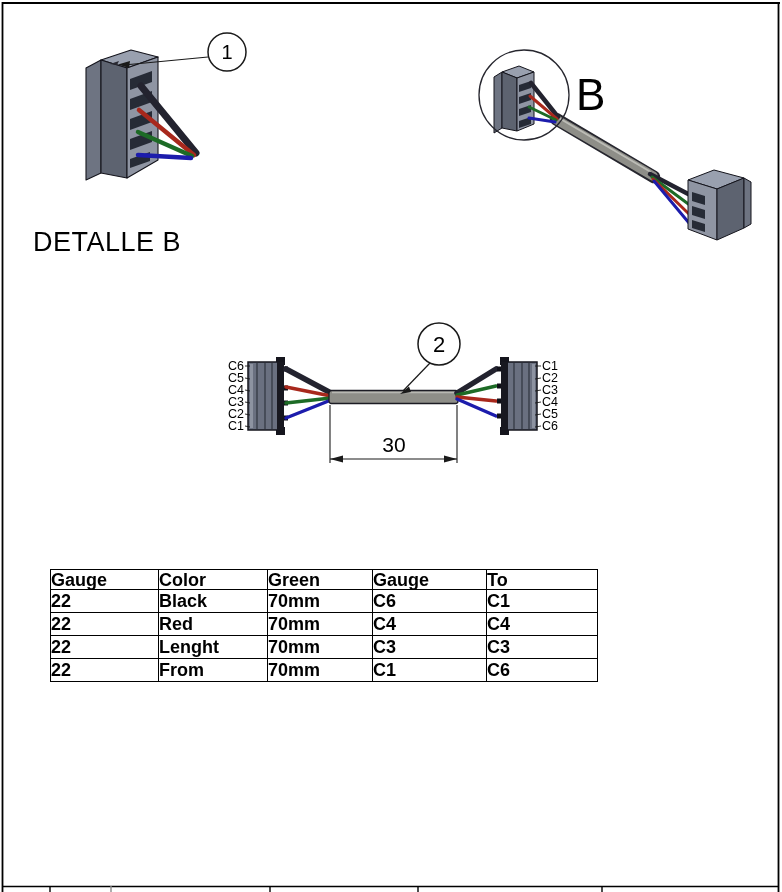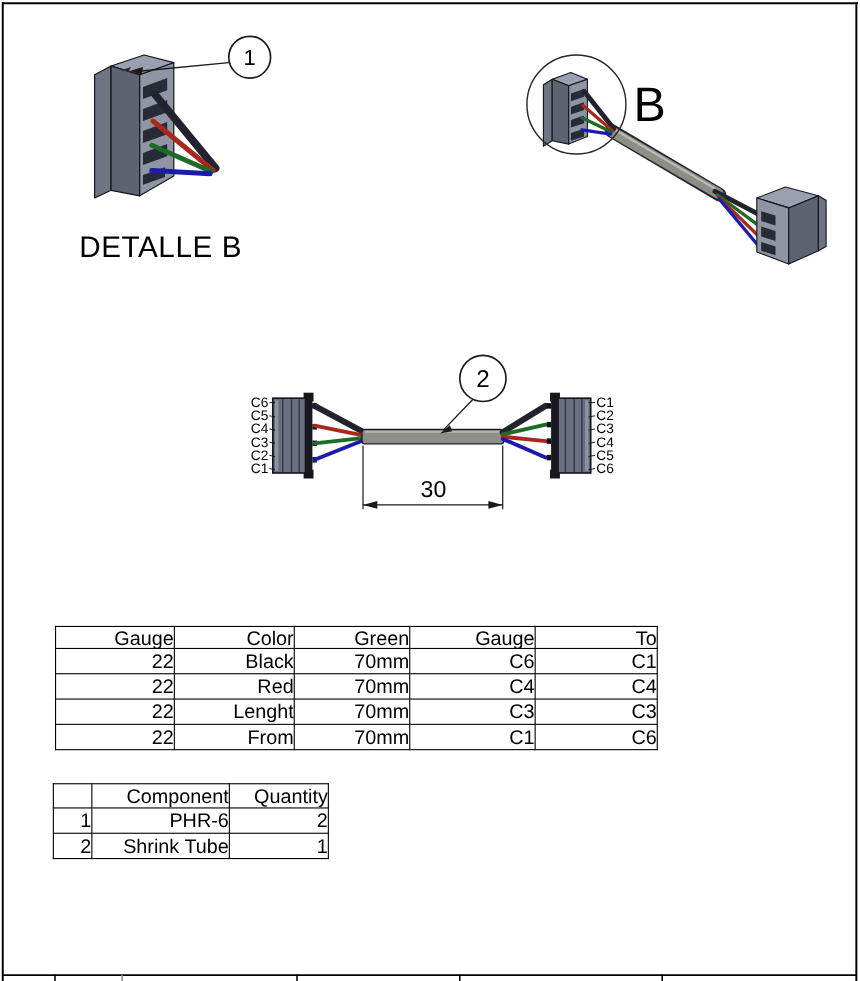--- a/index.html
+++ b/index.html
@@ -4,28 +4,28 @@
 <style>
   html,body{margin:0;padding:0;background:#e8e8e8;}
   #sheet{
     position:relative;width:782px;height:892px;background:#ffffff;
     font-family:"Liberation Sans",sans-serif;color:#000;overflow:hidden;
   }
   #drawing-svg{position:absolute;left:0;top:0;width:782px;height:892px;}
   svg text{font-family:"Liberation Sans",sans-serif;fill:#000;}
 
   .detail-caption{
-    position:absolute;left:33px;top:209px;width:226px;
-    text-align:center;font-size:27px;line-height:32px;letter-spacing:0.5px;
+    position:absolute;left:33px;top:226px;width:226px;
+    font-size:27px;line-height:32px;letter-spacing:0.5px;
     color:#000;white-space:nowrap;
   }
 
   table.cad{position:absolute;border-collapse:collapse;table-layout:fixed;}
   table.cad th,table.cad td{
-    border:1.6px solid #000;font-weight:normal;text-align:right;
+    border:1.6px solid #000;font-weight:bold;text-align:left;
     font-size:18px;padding:0;line-height:1;overflow:hidden;white-space:nowrap;
   }
   #wire-table{left:50px;top:569px;width:547px;}
   #wire-table tr{height:23px;}
   #wire-table tr.hdr{height:20px;}
   #bom-table{left:48px;top:712px;width:250px;}
   #bom-table tr{height:23px;}
   #bom-table tr.hdr{height:22px;}
 </style>
 </head>
@@ -274,38 +274,14 @@
     <tr>
       <td>22</td>
       <td>From</td>
       <td>70mm</td>
       <td>C1</td>
       <td>C6</td>
     </tr>
   </tbody>
     </table>
 
-  <table class="cad" id="bom-table">
-    <colgroup>
-        <col style="width:35px">
-        <col style="width:125px">
-        <col style="width:90px">
-      </colgroup>
-    <tbody>
-        <tr class="hdr">
-      <th></th>
-      <th>Component</th>
-      <th>Quantity</th>
-    </tr>
-    <tr>
-      <td>1</td>
-      <td>PHR-6</td>
-      <td>2</td>
-    </tr>
-    <tr>
-      <td>2</td>
-      <td>Shrink Tube</td>
-      <td>1</td>
-    </tr>
-  </tbody>
-    </table>
 
 </div>
 
 </body></html>

